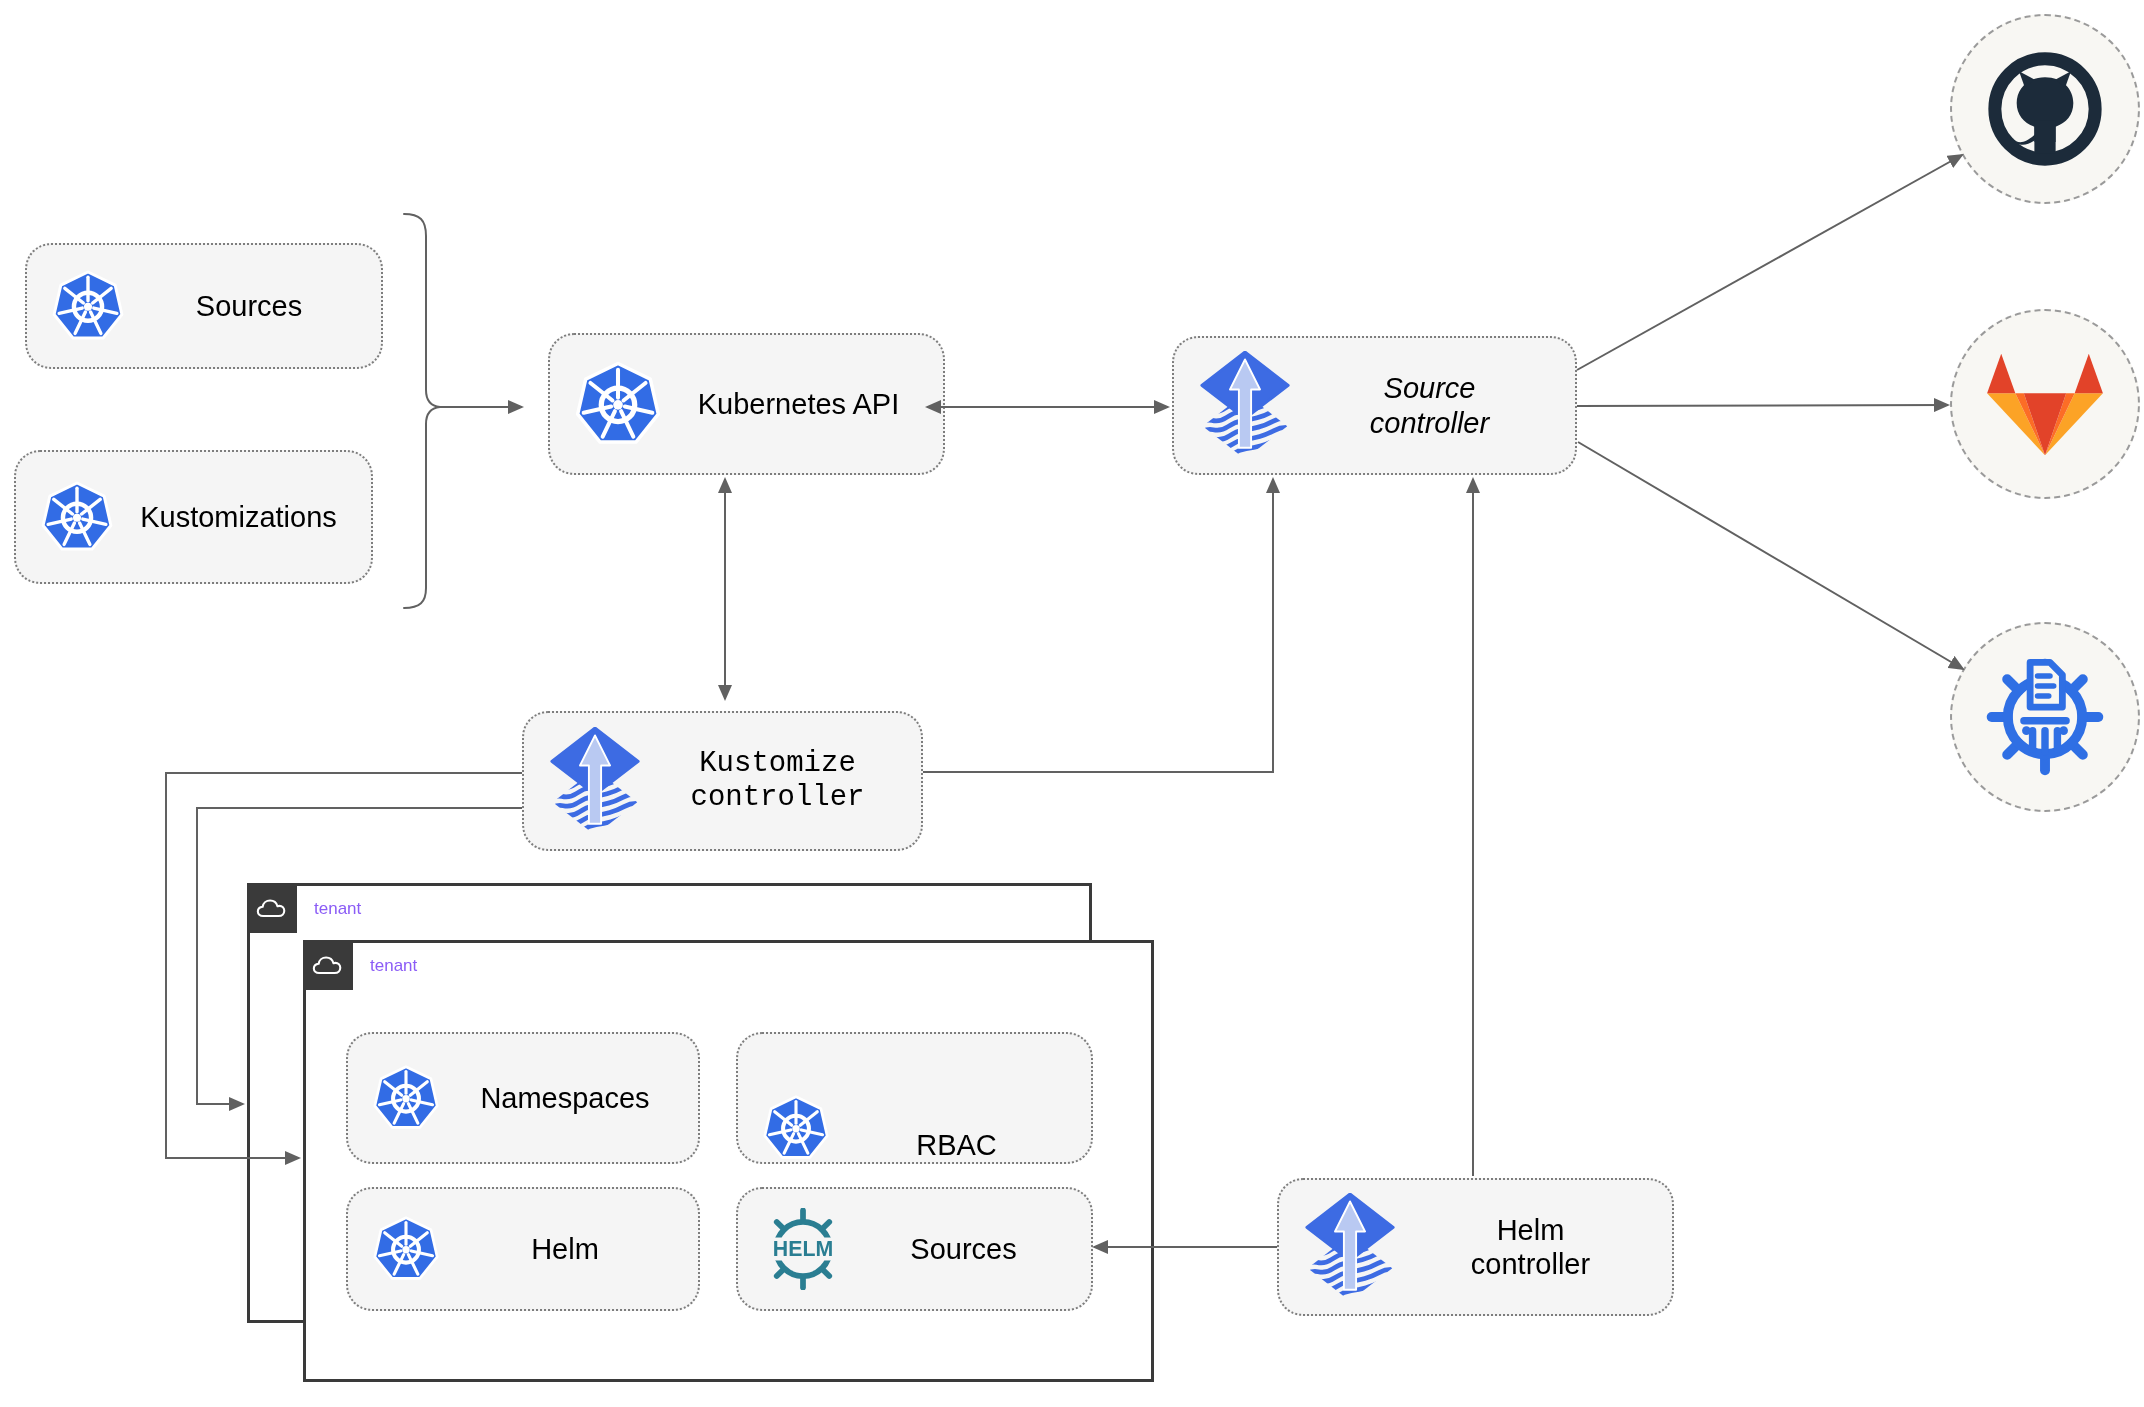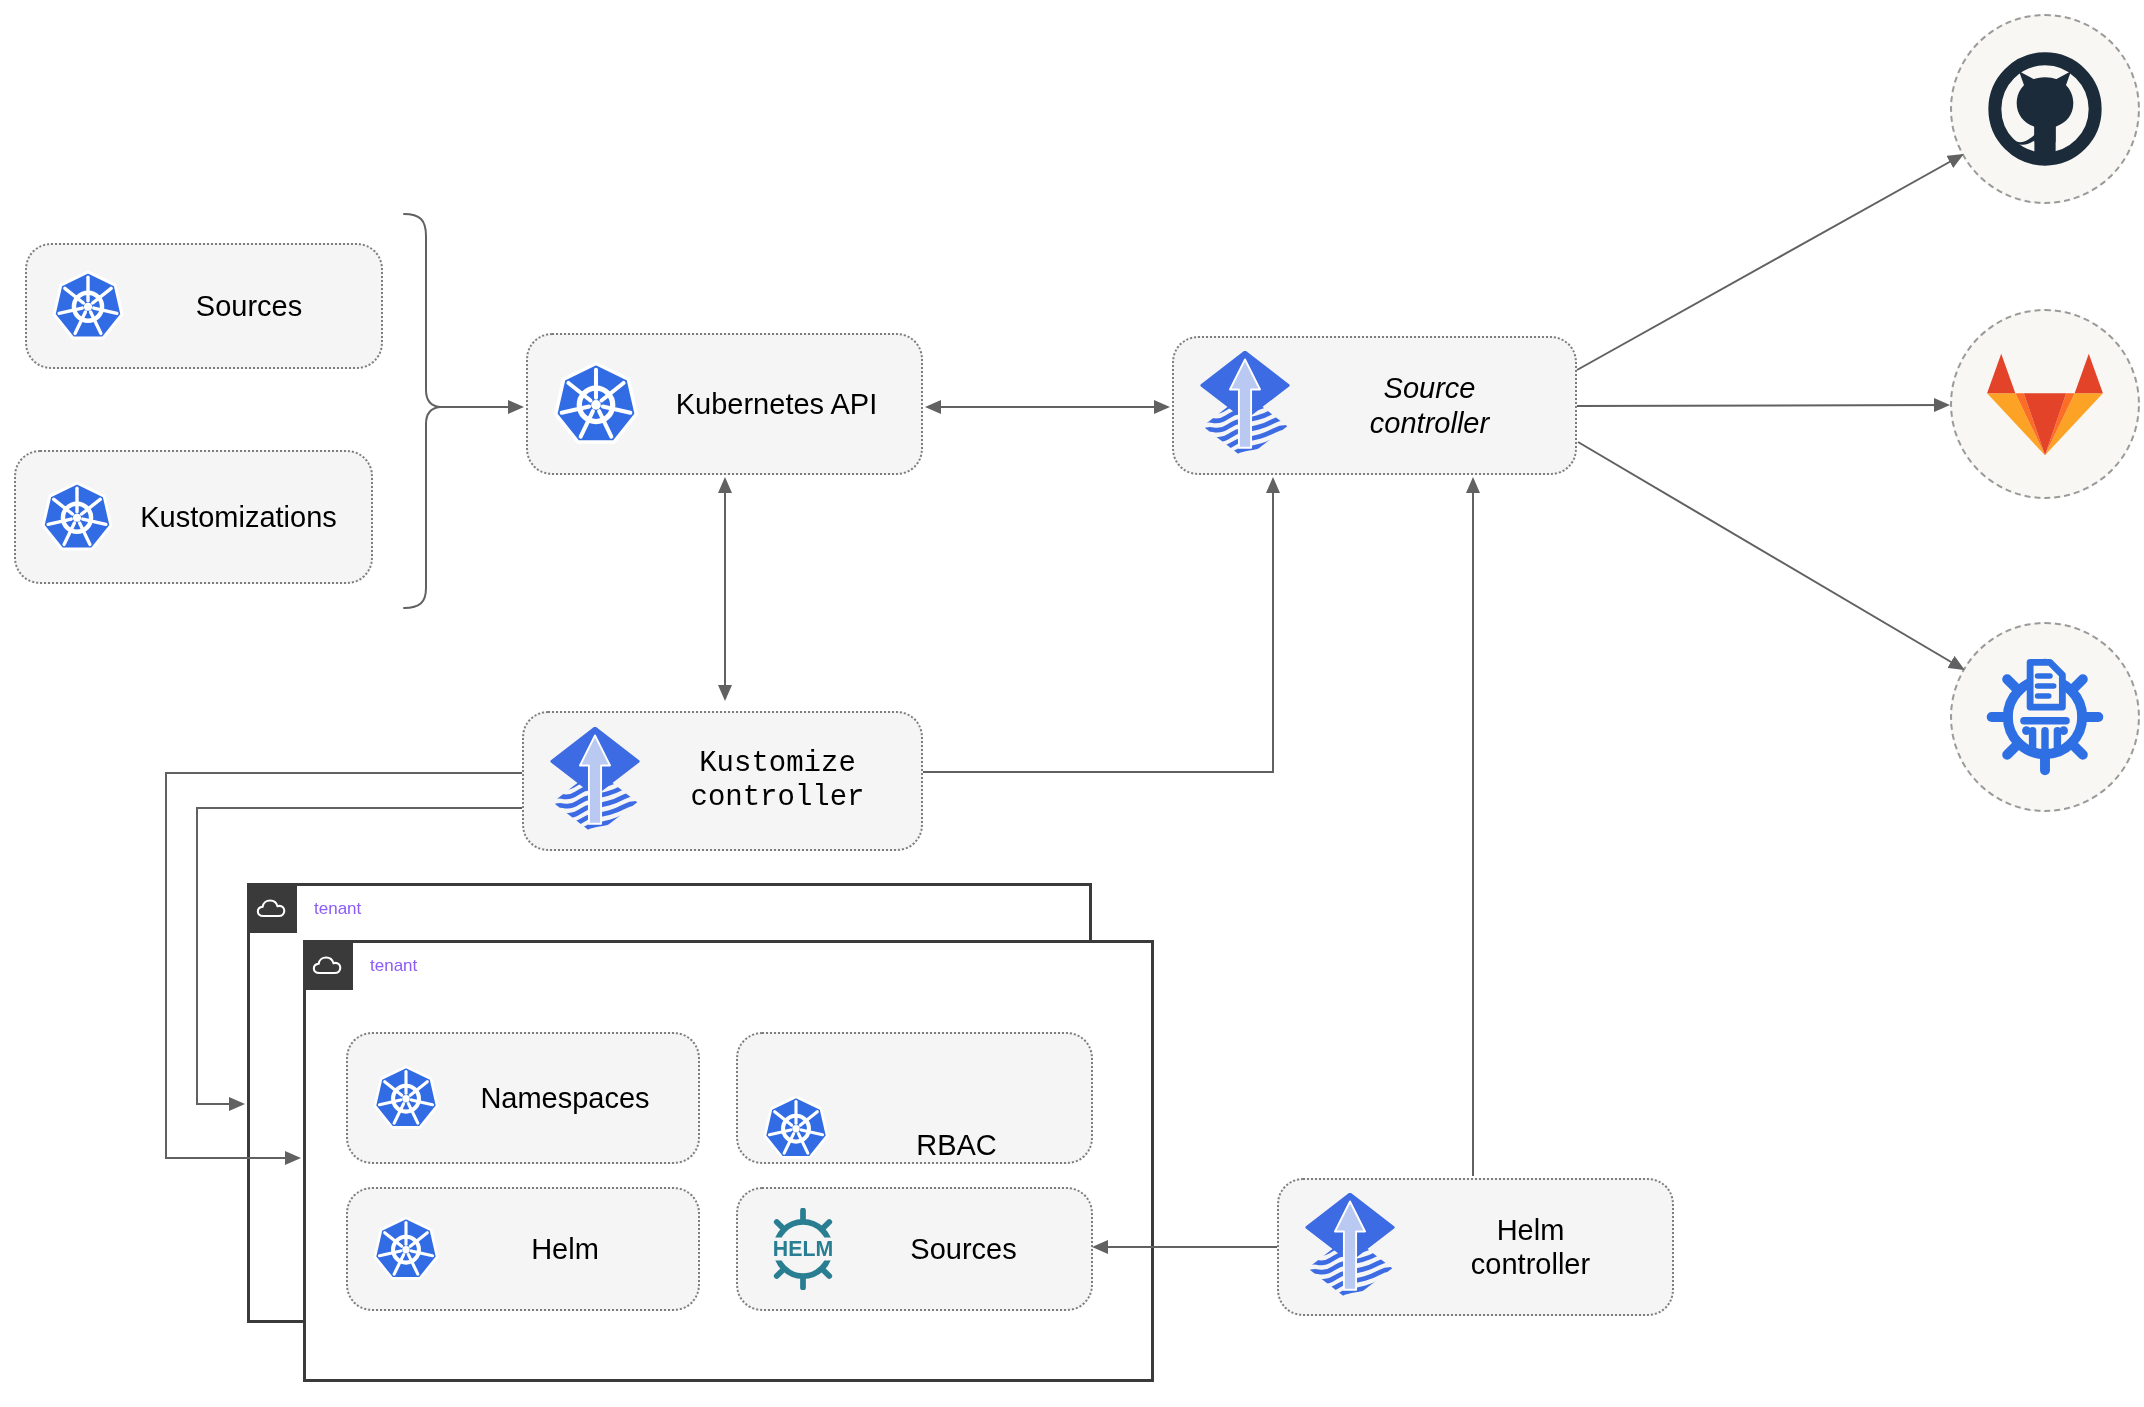--- a/index.html
+++ b/index.html
@@ -142,21 +142,21 @@
 
   <div class="node" style="left:14px;top:450px;width:359px;height:134px;">
     <span class="ic">
       <svg width="74" height="74">
           <use href="#ic-k8s"></use>
         </svg>
     </span>
     <span class="lbl">Kustomizations</span>
   </div>
 
-  <div class="node" style="left:526px;top:333px;width:397px;height:142px;">
+  <div class="node" style="left:548px;top:333px;width:397px;height:142px;">
     <span class="ic">
       <svg width="88" height="88">
           <use href="#ic-k8s"></use>
         </svg>
     </span>
     <span class="lbl">Kubernetes API</span>
   </div>
 
   <div class="node" style="left:1172px;top:336px;width:405px;height:139px;font-style:italic;">
     <span class="ic">

